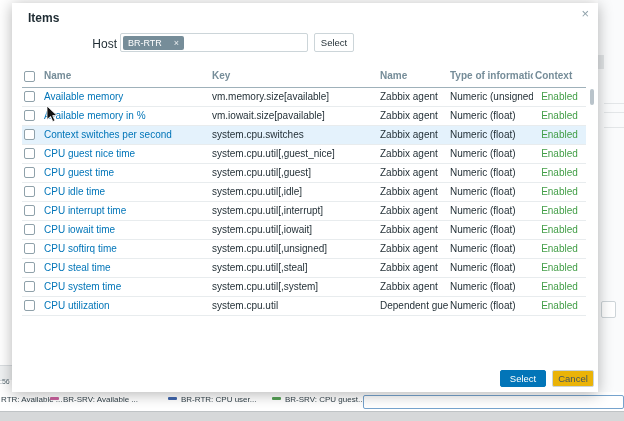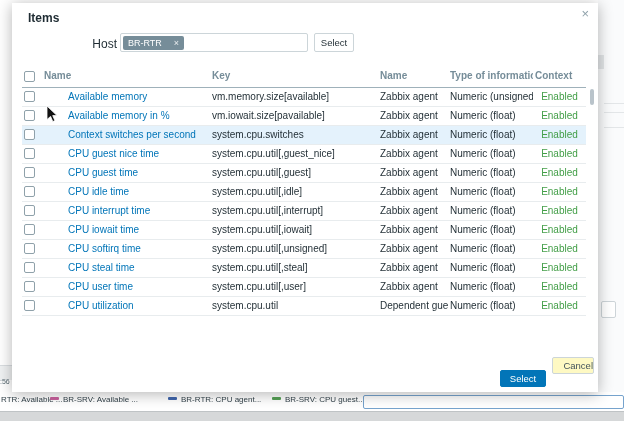--- a/index.html
+++ b/index.html
@@ -36,49 +36,49 @@
   .host-input{position:absolute;left:108px;top:30px;width:188px;height:19px;border:1px solid var(--border);border-radius:2px;background:#fff;display:flex;align-items:center;padding:1px 2px;}
   .chip{background:var(--chip);color:#fff;font-size:9px;border-radius:2px;padding:2px 5px;display:inline-flex;align-items:center;gap:12px;white-space:nowrap;}
   .chip .x{font-size:9px;opacity:.85;cursor:pointer;}
   .host-select{position:absolute;left:302px;top:30px;width:40px;height:19px;border:1px solid var(--border);border-radius:2px;background:#fff;font-size:9.5px;color:var(--text);text-align:center;line-height:17px;cursor:pointer;}
 
   .tbl-wrap{position:absolute;left:10px;top:62px;width:564px;}
   table{border-collapse:collapse;table-layout:fixed;width:564px;font-size:10px;}
   th{font-weight:bold;color:var(--muted);text-align:left;height:22px;border-bottom:1px solid #9fb1ba;padding:0 2px;white-space:nowrap;overflow:hidden;}
   td{height:19px;border-bottom:1px solid var(--rowline);padding:0 2px;white-space:nowrap;overflow:hidden;color:var(--text);}
   tr.highlight td{background:var(--hl);}
-  td.name a{color:var(--accent);text-decoration:none;cursor:pointer;margin-left:24px;}
+  td.name a{color:var(--accent);text-decoration:none;cursor:pointer;}
   td.status,.status{color:var(--green);text-align:center;}
   .cb{width:11px;height:11px;border:1px solid #8fa1aa;border-radius:2px;background:#fff;display:inline-block;vertical-align:middle;cursor:pointer;}
   .scroll-thumb{position:absolute;left:578px;top:86px;width:4px;height:16px;background:#b9c3ca;border-radius:2px;}
 
   .btn{position:absolute;height:17px;border-radius:2px;font-size:9.5px;text-align:center;line-height:16px;cursor:pointer;}
   .btn-select{left:488px;top:367px;width:46px;background:var(--accent);color:#fff;border:1px solid var(--accent);}
-  .btn-cancel{left:540px;top:354px;width:42px;background:#fef9c3;color:#44545c;border:1px solid var(--border);text-align:right;}
+  .btn-cancel{left:540px;top:367px;width:42px;background:#eab308;color:#44545c;border:1px solid var(--border);}
 
   .cursor{position:absolute;left:46px;top:105px;z-index:100;pointer-events:none;}
 </style>
 </head>
 <body>
 
 <div class="bg-right">
   <span class="tab"></span>
   <span class="hl1"></span>
   <span class="hl2"></span>
   <span class="hl3"></span>
   <span class="sq"></span>
 </div>
 <div class="bg-left-line"></div>
 <div class="bg-left-box"></div>
 <div class="bg-time">:56</div>
 
 <div class="legend-row" id="legend-row">
     <span class="legend-item" style="left: 1px;"><span>RTR: Available ...</span></span>
     <span class="legend-item" style="left: 50px;"><span class="legend-marker" style="background: rgb(201, 97, 157);"></span><span>BR-SRV: Available ...</span></span>
-    <span class="legend-item" style="left: 168px;"><span class="legend-marker" style="background: rgb(64, 102, 173);"></span><span>BR-RTR: CPU agent...</span></span>
+    <span class="legend-item" style="left: 168px;"><span class="legend-marker" style="background: rgb(64, 102, 173);"></span><span>BR-RTR: CPU user...</span></span>
     <span class="legend-item" style="left: 272px;"><span class="legend-marker" style="background: rgb(85, 160, 85);"></span><span>BR-SRV: CPU guest...</span></span>
   </div>
 <div class="focus-box"></div>
 <div class="bottom-bar"></div>
 
 <div class="modal">
   <div class="modal-title">Items</div>
   <div class="modal-close">×</div>
 
   <div class="host-label">Host</div>
@@ -186,22 +186,22 @@
           <tr>
     <td><span class="cb"></span></td>
     <td class="name"><a>CPU steal time</a></td>
     <td>system.cpu.util[,steal]</td>
     <td>Zabbix agent</td>
     <td>Numeric (float)</td>
     <td class="status">Enabled</td>
   </tr>
           <tr>
     <td><span class="cb"></span></td>
-    <td class="name"><a>CPU user time</a></td>
-    <td>system.cpu.util[,user]</td>
+    <td class="name"><a>CPU system time</a></td>
+    <td>system.cpu.util[,system]</td>
     <td>Zabbix agent</td>
     <td>Numeric (float)</td>
     <td class="status">Enabled</td>
   </tr>
           <tr>
     <td><span class="cb"></span></td>
     <td class="name"><a>CPU utilization</a></td>
     <td>system.cpu.util</td>
     <td>Dependent guest</td>
     <td>Numeric (float)</td>

